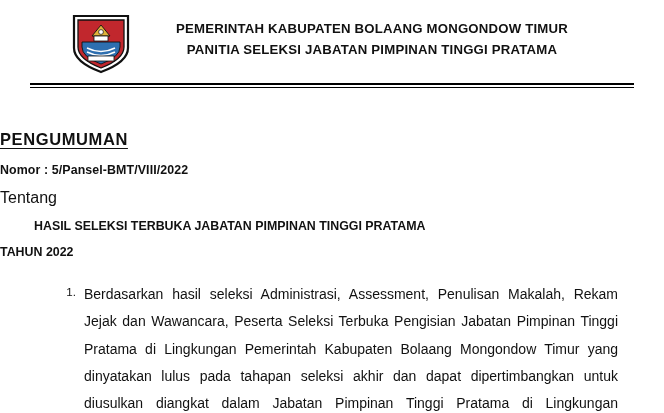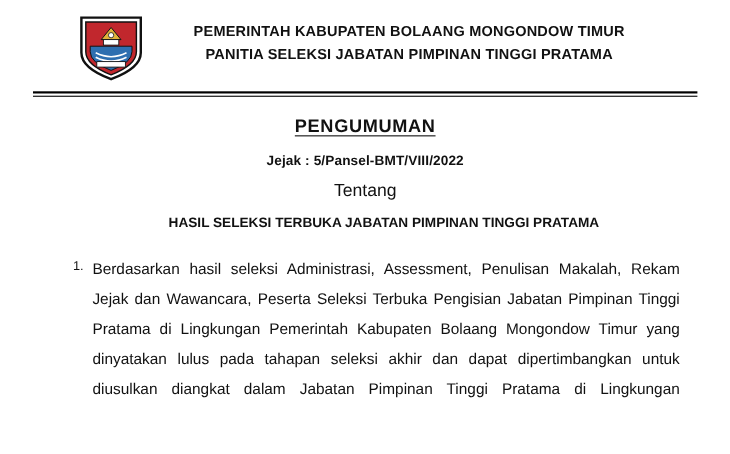--- a/index.html
+++ b/index.html
@@ -59,22 +59,21 @@
     margin: 9px 30px 0 30px;
     border-top: 2.4px solid #000;
   }
   .rule-thin {
     margin: 2px 30px 0 30px;
     border-top: 1px solid #000;
   }
 
   
   .title-block {
-    text-align: center;
-    margin-top: 18px;
+    margin-top: 42px;
   }
   .doc-title {
     font-size: 16.5px;
     font-weight: bold;
     text-decoration: underline;
     text-underline-offset: 3px;
     letter-spacing: .6px;
   }
   .doc-number {
     font-size: 12.4px;
@@ -151,25 +150,26 @@
       <div class="head-line2">PANITIA SELEKSI JABATAN PIMPINAN TINGGI PRATAMA</div>
     </div>
   </div>
 
   <div class="rule-thick"></div>
   <div class="rule-thin"></div>
 
   <div class="title-block">
     <div class="doc-title">PENGUMUMAN</div>
     <div class="doc-number">
-      <span>Jejak :</span>
+      <span>Nomor :</span>
       <span>5/Pansel-BMT/VIII/2022</span>
     </div>
     <div class="doc-about">Tentang</div>
     <div class="doc-subject-1">HASIL SELEKSI TERBUKA JABATAN PIMPINAN TINGGI PRATAMA</div>
+    <div class="doc-year">TAHUN 2022</div>
   </div>
 
   <div class="body-block">
     <div class="item">
       <div class="item-num">1.</div>
       <div class="item-text">Berdasarkan hasil seleksi Administrasi, Assessment, Penulisan Makalah, Rekam Jejak dan Wawancara, Peserta Seleksi Terbuka Pengisian Jabatan Pimpinan Tinggi Pratama di Lingkungan Pemerintah Kabupaten Bolaang Mongondow Timur yang dinyatakan lulus pada tahapan seleksi akhir dan dapat dipertimbangkan untuk diusulkan diangkat dalam Jabatan Pimpinan Tinggi Pratama   di Lingkungan</div>
     </div>
   </div>
 
 </div>

